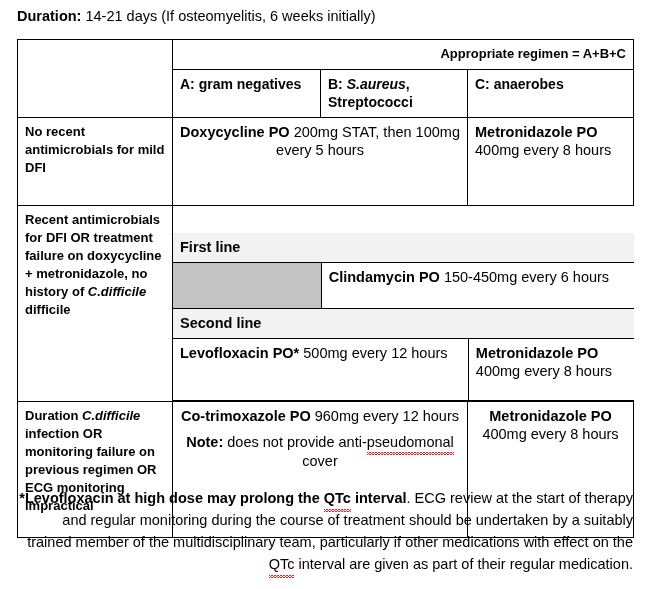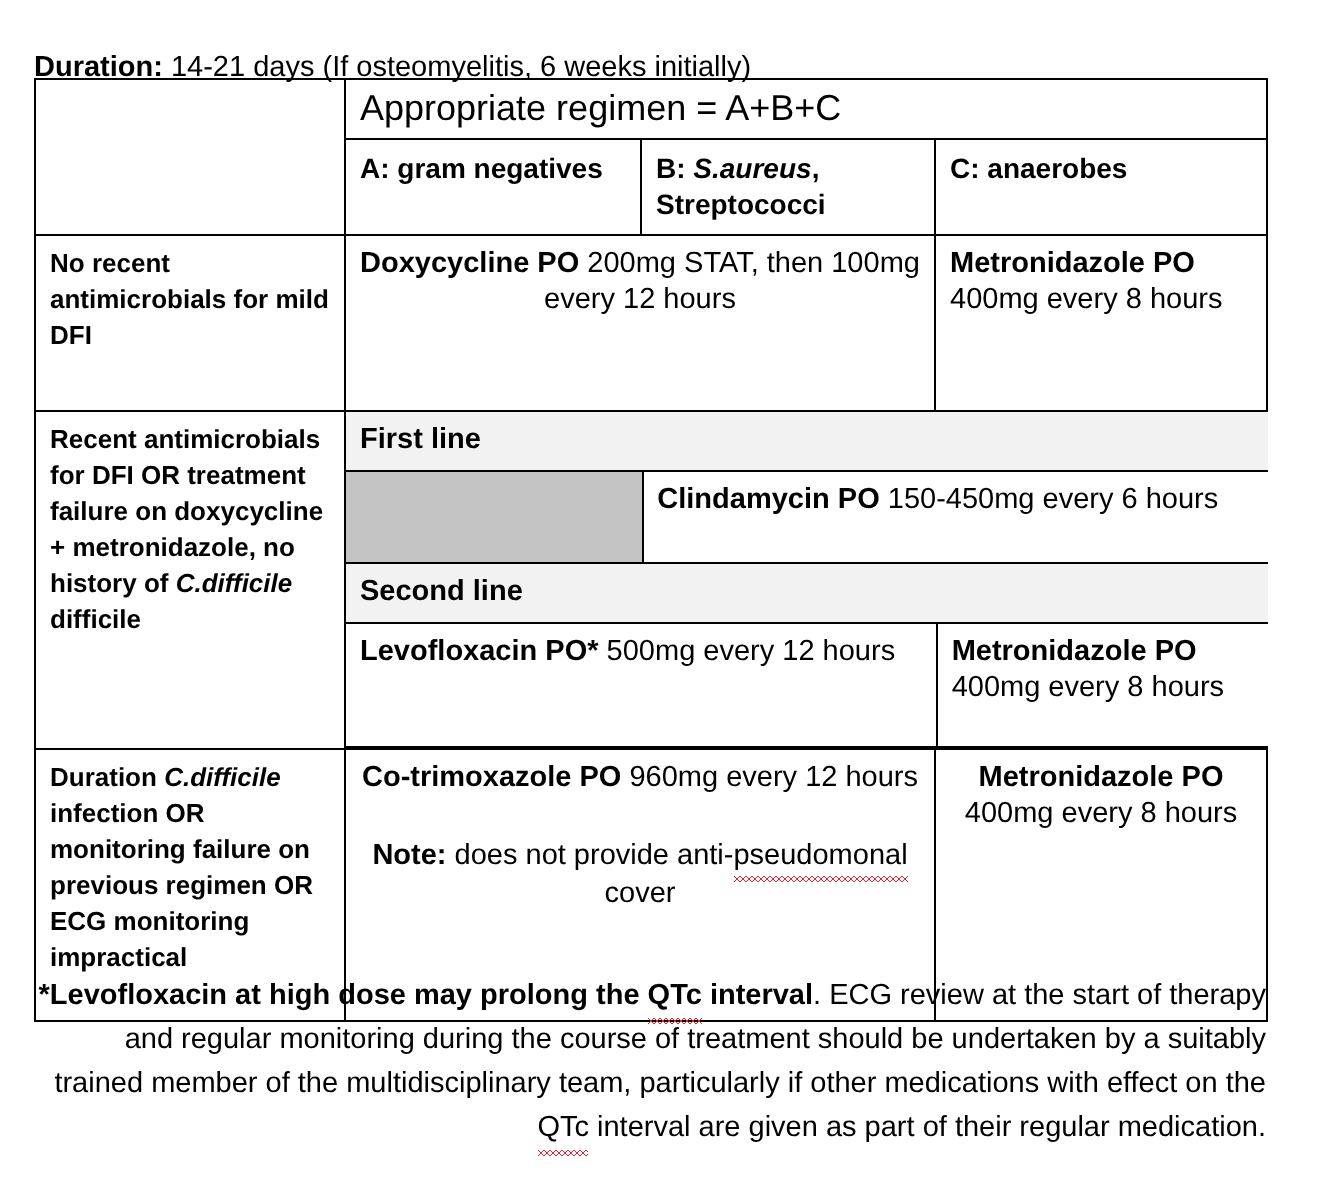--- a/index.html
+++ b/index.html
@@ -19,21 +19,21 @@
     width: 669px;
     height: 589px;
     box-sizing: border-box;
     padding: 0;
   }
 
   
   .duration-line {
     position: absolute;
     left: 17px;
-    top: 25px;
+    top: 7px;
     font-size: 14.5px;
     line-height: 19px;
     white-space: nowrap;
   }
   .duration-line .lbl { font-weight: bold; }
 
   
   .regimen-table {
     position: absolute;
     left: 17px;
@@ -50,23 +50,23 @@
     line-height: 18px;
   }
   .regimen-table td.nopad { padding: 0; border: none; }
 
   .col-crit { width: 155px; }
   .col-a    { width: 148px; }
   .col-b    { width: 147px; }
   .col-c    { width: 166px; }
 
   .hdr-span {
-    text-align: left;
-    font-weight: normal;
-    font-size: 18px;
+    text-align: right;
+    font-weight: bold;
+    font-size: 13px;
     padding: 3px 4px 4px 4px;
   }
   .hdr-cell {
     font-weight: bold;
     font-size: 14px;
     padding: 4px 6px 8px 7px;
   }
   .hdr-cell .ital { font-style: italic; }
 
   .crit-cell {
@@ -89,20 +89,21 @@
     line-height: 19px;
     padding: 9px 8px 8px 9px;
   }
   .drug-name { font-weight: bold; }
 
   
   .sub-table {
     width: 100%;
     border-collapse: collapse;
     table-layout: fixed;
+    margin-top: 27px;
   }
   .sub-table td {
     border: 1px solid #000000;
     vertical-align: top;
     line-height: 18px;
   }
   .band {
     background: #f2f2f2;
     font-weight: bold;
     font-size: 14.5px;
@@ -116,21 +117,21 @@
     border-left: none !important;
   }
   .sub-drug {
     font-size: 14.5px;
     padding: 5px 7px 7px 8px;
   }
   .sub-drug.rt { border-right: none !important; }
   .sub-drug.lt { border-left: none !important; }
 
   .note-line {
-    margin-top: 21px;
+    margin-top: 8px;
     text-align: center;
     font-size: 14.5px;
     line-height: 19px;
   }
   .note-lbl { font-weight: bold; }
 
   
   .squiggle {
     position: relative;
     display: inline-block;
@@ -185,21 +186,21 @@
       </tr>
 
       <tr>
         <td class="hdr-cell">A: gram negatives</td>
         <td class="hdr-cell"><span>B: </span><span class="ital">S.aureus</span><span>,</span><br><span>Streptococci</span></td>
         <td class="hdr-cell">C: anaerobes</td>
       </tr>
 
       <tr style="height:88px;">
         <td class="crit-cell">No recent antimicrobials for mild DFI</td>
-        <td colspan="2" class="drug-centre"><span class="drug-name">Doxycycline PO</span><span> 200mg STAT, then 100mg every 12 hours</span></td>
+        <td colspan="2" class="drug-centre"><span class="drug-name">Doxycycline PO</span><span> 200mg STAT, then 100mg every 5 hours</span></td>
         <td class="drug-left"><span class="drug-name">Metronidazole PO</span><br><span>400mg every 8 hours</span></td>
       </tr>
 
       <tr style="height:154px;">
         <td class="crit-cell"><span>Recent antimicrobials for DFI OR treatment failure on doxycycline + metronidazole, no history of </span><span class="ital">C.difficile</span><span> difficile</span></td>
         <td colspan="3" class="nopad">
           <table class="sub-table">
             <colgroup>
               <col style="width:148px;">
               <col style="width:147px;">

